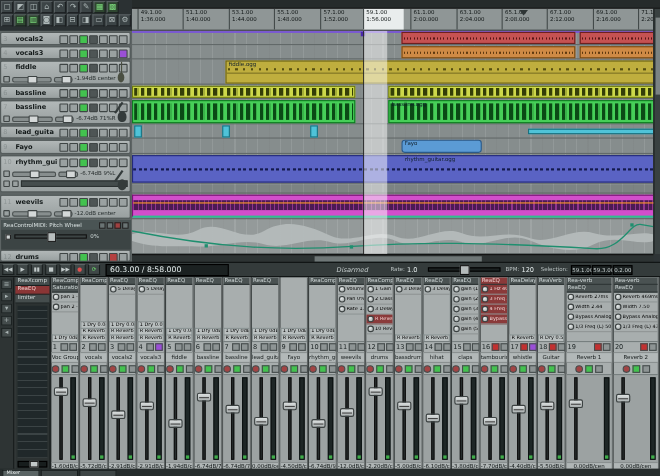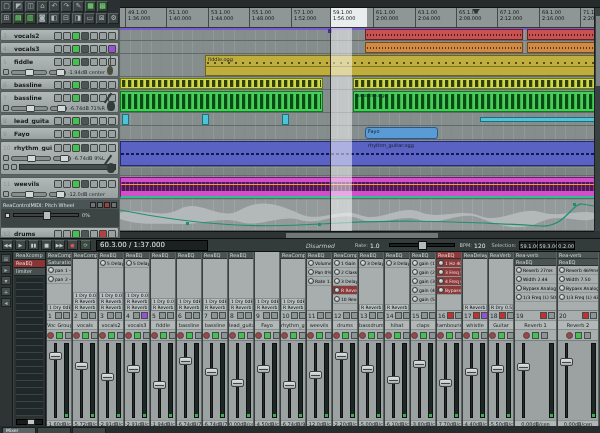--- a/index.html
+++ b/index.html
@@ -621,21 +621,21 @@
     <span style="display:flex;gap:2px;">
 
     <span class="trbtn">◀◀</span>
         <span class="trbtn">▶</span>
         <span class="trbtn">▮▮</span>
         <span class="trbtn">■</span>
         <span class="trbtn">▶▶</span>
         <span class="trbtn rec">●</span>
         <span class="trbtn loop">⟳</span>
       </span>
-    <span class="trtime">60.3.00 / 1:37.000</span>
+    <span class="trtime">60.3.00 / 8:58.000</span>
     <span class="trstatus">Disarmed</span>
     <span class="trlabel" style="margin-left:18px;">Rate:</span>
     <span class="trvalue">1.0</span>
     <span class="rate-slider">
         <span class="rate-handle"></span>
       </span>
     <span class="trlabel">BPM:</span>
     <span class="trvalue">120</span>
     <span class="trlabel">Selection:</span>
     <span style="display:flex;">

